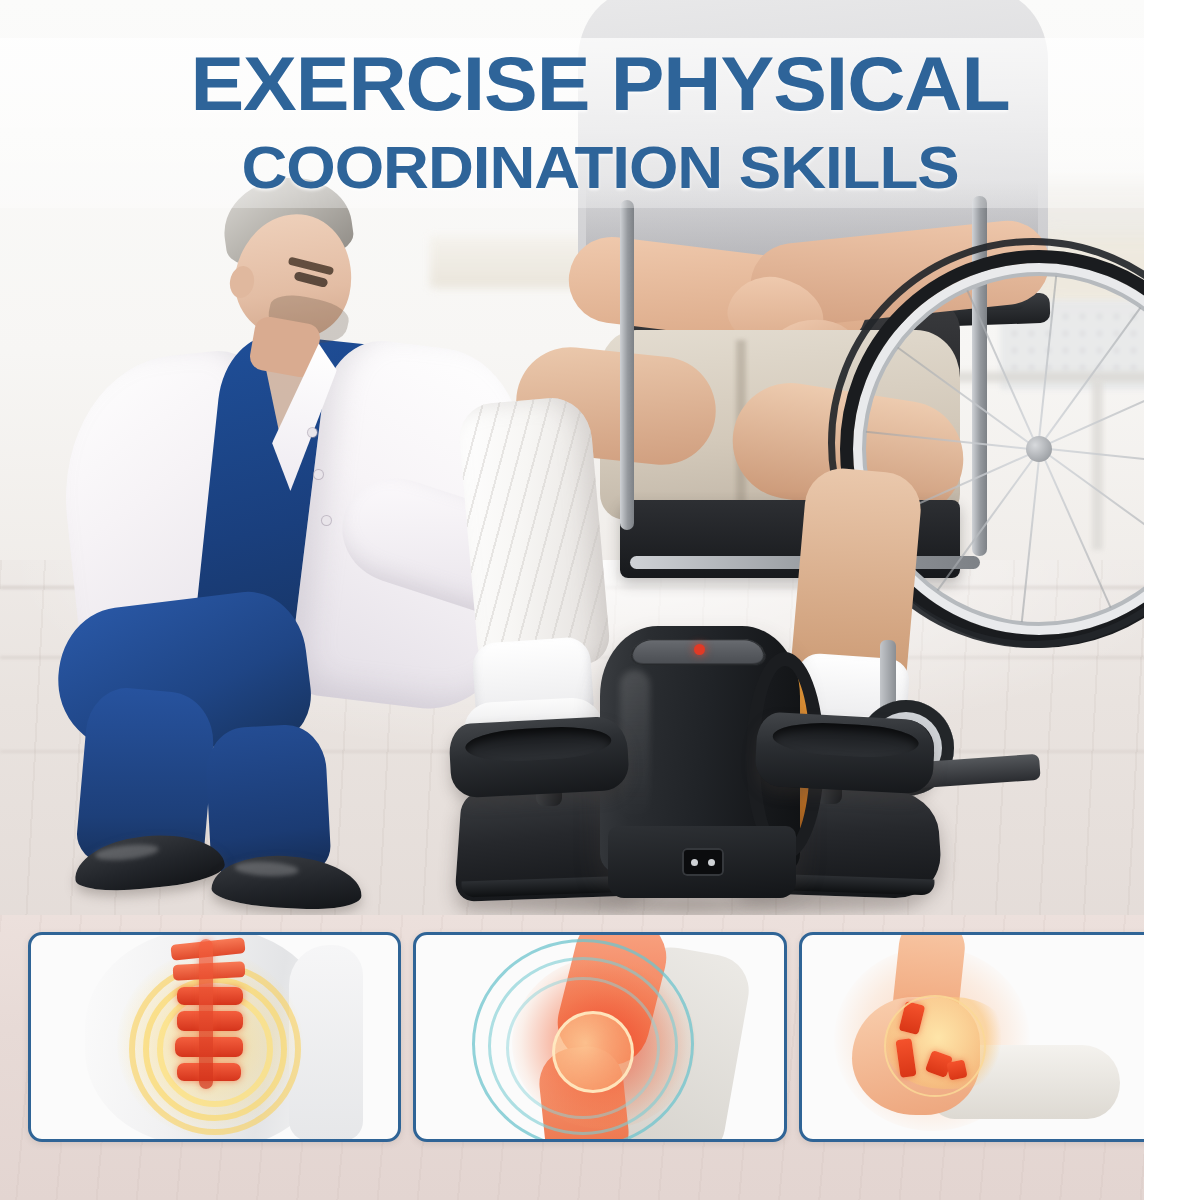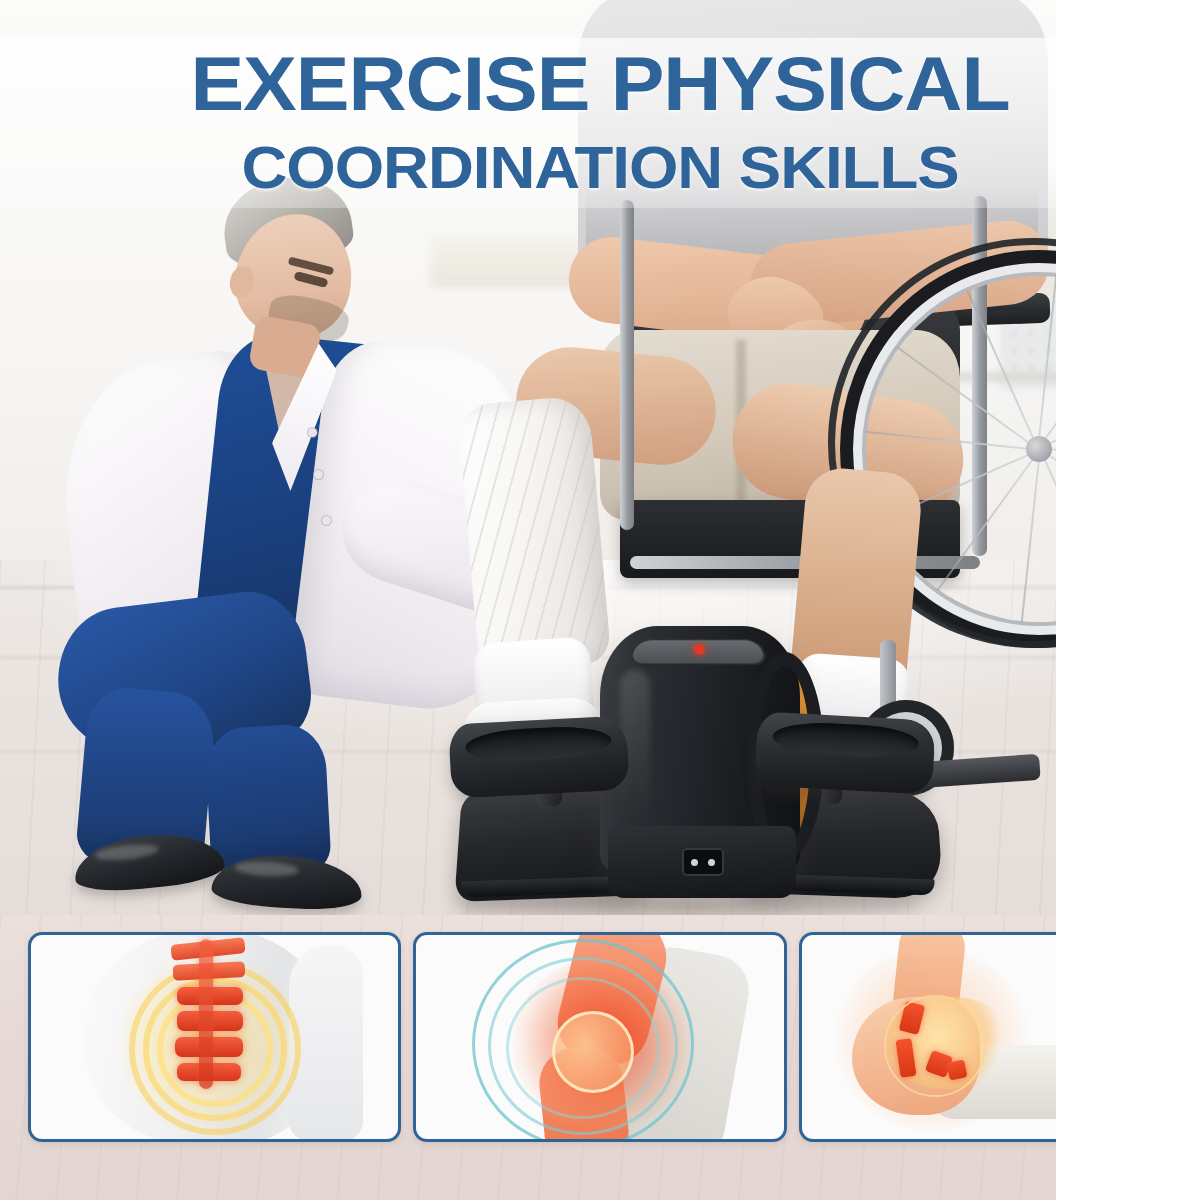--- a/index.html
+++ b/index.html
@@ -1,19 +1,19 @@
 <!DOCTYPE html>
 <html><head>
 <meta charset="utf-8">
 <style>
   html,body{margin:0;padding:0;background:#fff;}
   body{font-family:"Liberation Sans",sans-serif;}
 
   #poster{
-    position:relative;width:1056px;height:1200px;overflow:hidden;
+    position:relative;width:1144px;height:1200px;overflow:hidden;
     background:#f3efee;
   }
 
   
   .scene{position:absolute;left:0;top:0;width:1200px;height:1200px;overflow:hidden;}
 
   
   .wall{
     position:absolute;left:0;top:0;width:1200px;height:640px;
     background:linear-gradient(180deg,#fbfbfa 0%,#f7f6f4 55%,#eeeae6 100%);

